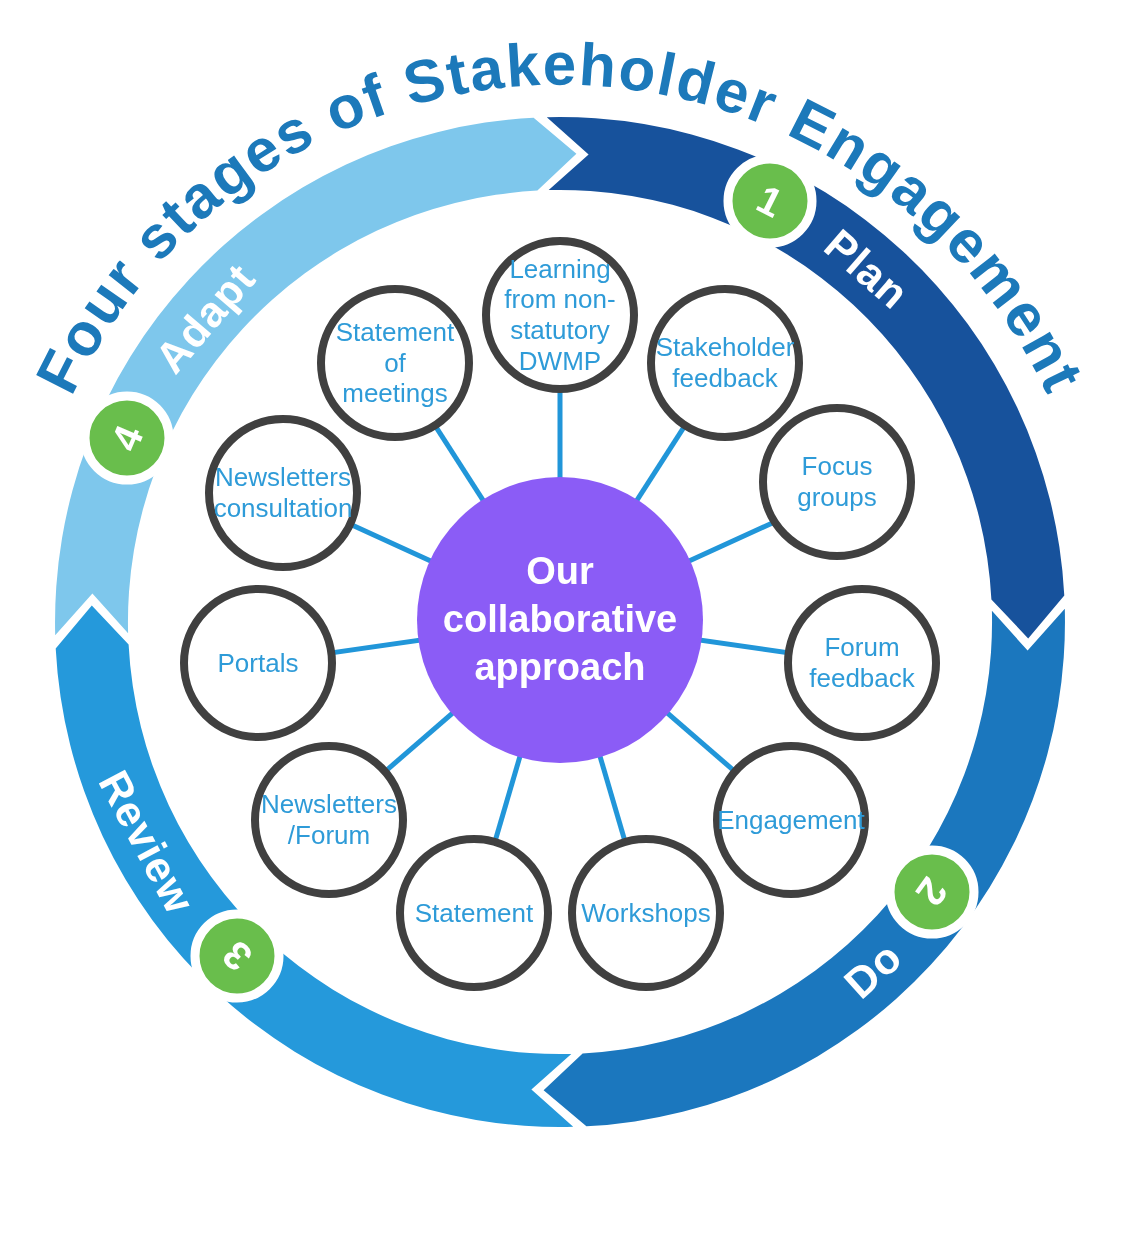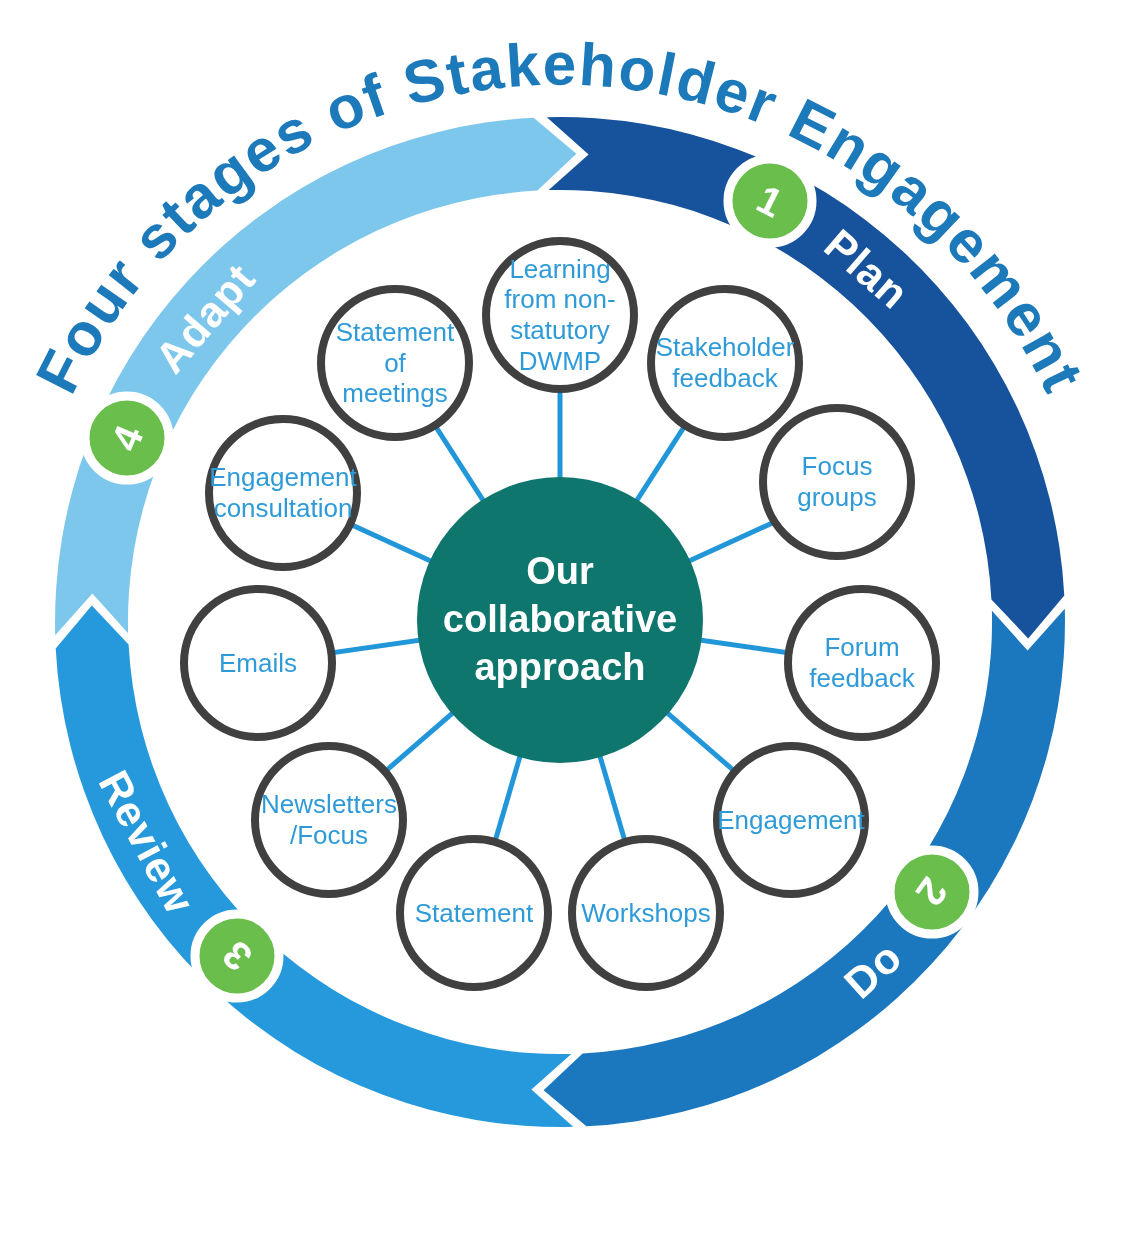--- a/index.html
+++ b/index.html
@@ -24,21 +24,21 @@
   }
   .sat{
     position:absolute;width:156px;height:156px;box-sizing:border-box;
     border:8px solid #404040;border-radius:50%;background:#ffffff;
     display:flex;align-items:center;justify-content:center;
     text-align:center;padding:0 4px;
     color:#2E9BD8;font-size:26px;line-height:1.18;font-weight:400;
   }
   .centerc{
     position:absolute;left:417px;top:477px;width:286px;height:286px;box-sizing:border-box;
-    border-radius:50%;background:#0f766e;
+    border-radius:50%;background:#8b5cf6;
     display:flex;align-items:center;justify-content:center;text-align:center;
     color:#ffffff;font-size:38px;font-weight:600;line-height:1.26;padding:0 20px;
   }
 </style>
 </head>
 <body>
 
 <div class="stage">
 
   <svg width="1144" height="1235" viewBox="0 0 1144 1235" xmlns="http://www.w3.org/2000/svg" xmlns:xlink="http://www.w3.org/1999/xlink">
@@ -110,27 +110,27 @@
       <div class="sat" style="left: 713px; top: 742px;">
         <span>Engagement</span>
       </div>
       <div class="sat" style="left: 568px; top: 835px;">
         <span>Workshops</span>
       </div>
       <div class="sat" style="left: 396px; top: 835px;">
         <span>Statement</span>
       </div>
       <div class="sat" style="left: 251px; top: 742px;">
-        <span>Newsletters /Focus</span>
+        <span>Newsletters /Forum</span>
       </div>
       <div class="sat" style="left: 180px; top: 585px;">
-        <span>Emails</span>
+        <span>Portals</span>
       </div>
       <div class="sat" style="left: 205px; top: 415px;">
-        <span>Engagement consultation</span>
+        <span>Newsletters consultation</span>
       </div>
       <div class="sat" style="left: 317px; top: 285px;">
         <span>Statement of meetings</span>
       </div>
     </div>
 
   <div class="centerc">
     <span>Our collaborative approach</span>
   </div>
 

